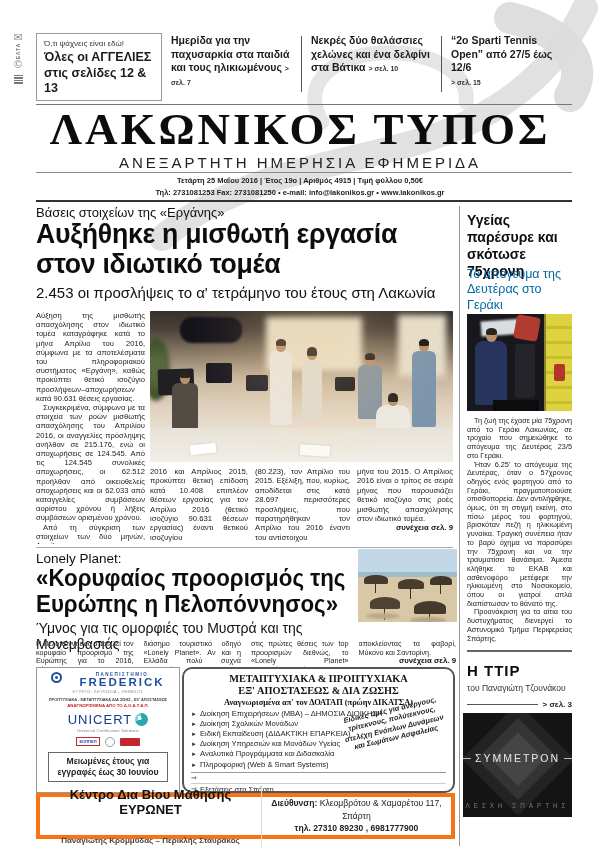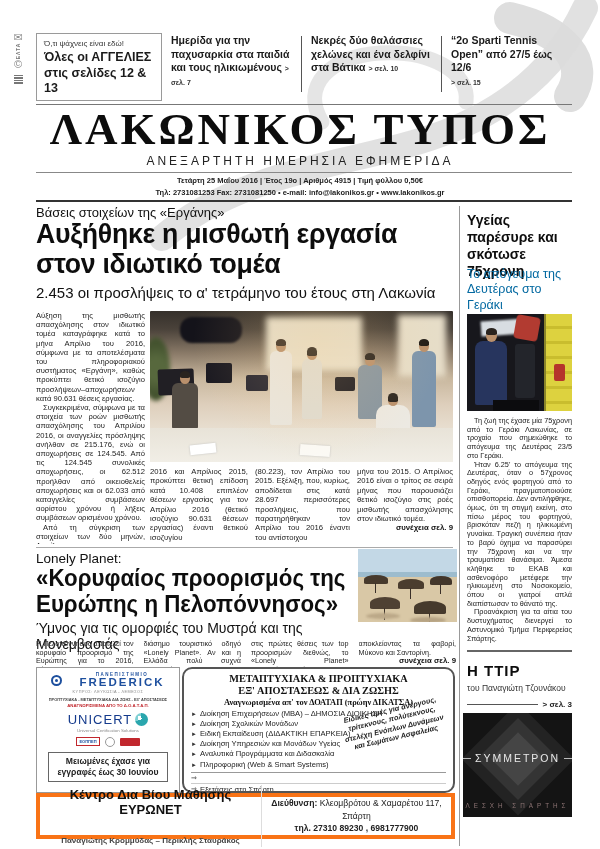--- a/index.html
+++ b/index.html
@@ -30,21 +30,21 @@
   .tdiv{width:1px;background:#555;height:56px;margin-top:3px}
 
   .rule{background:#777;height:1px}
   .rule-top{left:36px;top:104px;width:536px}
   .rule-mid{left:36px;top:172px;width:536px;background:#888}
   .rule-heavy{left:36px;top:200px;width:536px;height:2px;background:#333}
 
   
   .masthead{left:0;top:106px;width:600px;text-align:center}
   .mast-title{font-family:"Liberation Serif",serif;font-weight:bold;font-size:45px;line-height:1.05;letter-spacing:3px;color:#0c0c0c}
-  .mast-sub{margin-top:1px;font-size:12px;letter-spacing:3px;color:#222}
+  .mast-sub{margin-top:1px;font-size:15px;letter-spacing:3px;color:#222}
   .dateline{left:0;top:175px;width:600px;text-align:center;font-size:7.5px;font-weight:bold;color:#222;line-height:1.55}
 
   
   .kicker{left:36px;top:205px;width:420px;font-size:13px;color:#111}
   .headline{left:36px;top:219px;width:430px;font-size:27.5px;font-weight:bold;line-height:1.1;letter-spacing:-0.3px;color:#0d0d0d;transform:scaleX(.97);transform-origin:left}
   .subhead{left:36px;top:284px;width:420px;font-size:15px;color:#111}
   .bodytxt{font-size:7.7px;line-height:9.4px;text-align:justify;color:#222;overflow:hidden}
   .m-col1{left:36px;top:311px;width:109px;height:233px;font-size:7.6px;line-height:9.2px}
   .m-col1 p+p{text-indent:7px}
   .m-photo{left:150px;top:311px;width:303px;height:151px;overflow:hidden;border-radius:1px}
@@ -57,21 +57,21 @@
   
   .lp-kicker{left:36px;top:551px;width:300px;font-size:13.5px;color:#111}
   .lp-headline{left:36px;top:565px;width:330px;font-size:23px;font-weight:bold;line-height:1.15;color:#0d0d0d;transform:scaleX(.97);transform-origin:left}
   .lp-photo{left:358px;top:549px;width:99px;height:73px;overflow:hidden}
   .lp-subhead{left:36px;top:620px;width:330px;font-size:14px;color:#111}
   .lp-cols{left:36px;top:640px;width:420px;height:27px;display:flex;gap:10px}
   .lp-col{width:98px;font-size:7.2px;line-height:8.6px;text-align:justify;color:#222;overflow:hidden}
 
   
   .ad-left{left:36px;top:667px;width:144px;height:126px;border:1px solid #999;padding:4px 3px;text-align:center;overflow:hidden}
-  .fred-row{display:flex;justify-content:center;align-items:center;gap:17px}
+  .fred-row{display:flex;justify-content:center;gap:17px}
   .fred-badge{width:11px;height:11px;border-radius:50%;border:2px solid #1d4f9e;position:relative}
   .fred-badge::after{content:"";position:absolute;left:2px;top:2px;width:3px;height:3px;border-radius:50%;background:#1d4f9e}
   .fred-small{font-size:4.5px;letter-spacing:1.5px;color:#1d4f9e;font-weight:bold}
   .fred-name{font-size:11.5px;font-weight:bold;letter-spacing:2px;color:#1d4f9e;line-height:1}
   .fred-sub{font-size:3.8px;color:#888;letter-spacing:.5px;margin-top:1px}
   .fred-line1{font-size:3.9px;font-weight:bold;color:#444;margin-top:3px}
   .fred-line2{font-size:4.3px;font-weight:bold;color:#c1272d;margin-top:1px}
   .uni-row{display:flex;justify-content:center;align-items:center;gap:3px;margin-top:4px}
   .uni-name{font-size:13px;font-weight:normal;letter-spacing:1px;color:#143a8c}
   .uni-swirl{width:13px;height:13px;border-radius:50%;background:
@@ -300,21 +300,21 @@
       <span class="uni-name">UNICERT</span>
       <span class="uni-swirl"></span>
     </div>
     <div class="uni-sub">Universal Certification Solutions</div>
     <div class="badges">
       <span class="badge-eop">ΕΟΠΠΕΠ</span>
       <span class="badge-iso"></span>
       <span class="badge-red"></span>
     </div>
     <div class="offer-box">
-      <div>Μειωμένες έχασε για</div>
+      <div>Μειωμένες έτους για</div>
       <div>εγγραφές έως 30 Ιουνίου</div>
     </div>
   </div>
 
   <div class="abs z ad-mid">
     <div class="prog-t1">ΜΕΤΑΠΤΥΧΙΑΚΑ &amp; ΠΡΟΠΤΥΧΙΑΚΑ</div>
     <div class="prog-t2">ΕΞ' ΑΠΟΣΤΑΣΕΩΣ &amp; ΔΙΑ ΖΩΣΗΣ</div>
     <div class="prog-t3">Αναγνωρισμένα απ' τον ΔΟΑΤΑΠ (πρώην ΔΙΚΑΤΣΑ)</div>
     <ul class="prog-list">
       <li>

